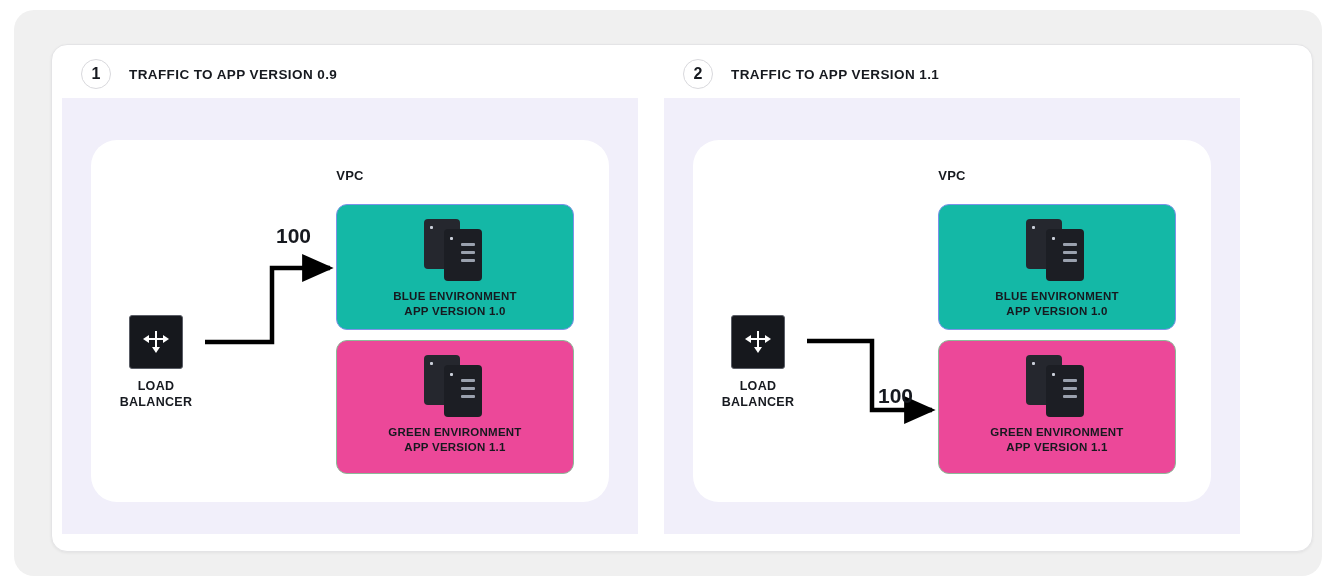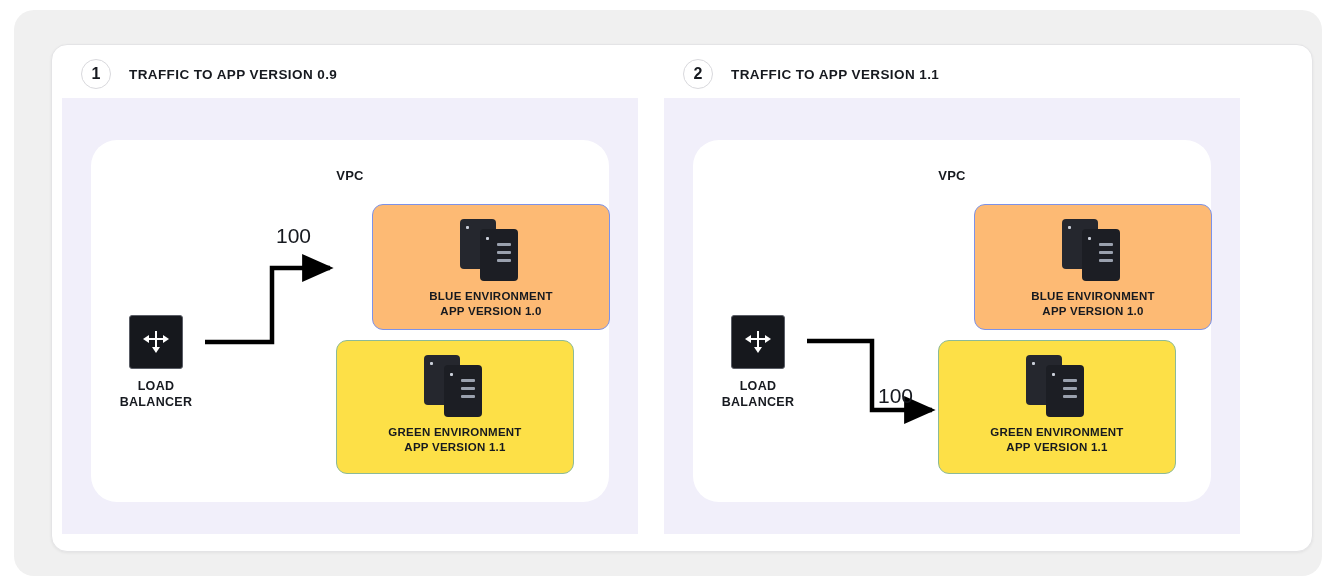--- a/index.html
+++ b/index.html
@@ -80,22 +80,22 @@
   .env-box {
     position: absolute;
     border-radius: 11px;
     border-width: 1.6px;
     border-style: solid;
     display: flex;
     flex-direction: column;
     align-items: center;
     justify-content: flex-start;
   }
-  .env-box.blue  { background: #fdba74; border-color: #7c92e8; margin-left: 36px; }
-  .env-box.green { background: #fde047; border-color: #8cba98; }
+  .env-box.blue  { background: #14b8a6; border-color: #7c92e8; }
+  .env-box.green { background: #ec4899; border-color: #8cba98; }
 
   .env-box.b1 { left: 336px; top: 204px; width: 238px; height: 126px; }
   .env-box.g1 { left: 336px; top: 340px; width: 238px; height: 134px; }
   .env-box.b2 { left: 938px; top: 204px; width: 238px; height: 126px; }
   .env-box.g2 { left: 938px; top: 340px; width: 238px; height: 134px; }
 
   .env-label {
     font-size: 11.5px;
     font-weight: bold;
     letter-spacing: 0.25px;
@@ -159,21 +159,21 @@
     color: #16191f;
     line-height: 16px;
   }
 
   
   .connector { position: absolute; left: 0; top: 0; width: 1336px; height: 586px;
                pointer-events: none; }
   .flow-label {
     position: absolute;
     font-size: 21px;
-    font-weight: normal;
+    font-weight: bold;
     color: #16191f;
   }
   .flow-label.f1 { left: 276px; top: 224px; }
   .flow-label.f2 { left: 878px; top: 384px; }
 </style>
 </head>
 <body>
 
 <div class="outer-frame">
   <div class="white-card">

